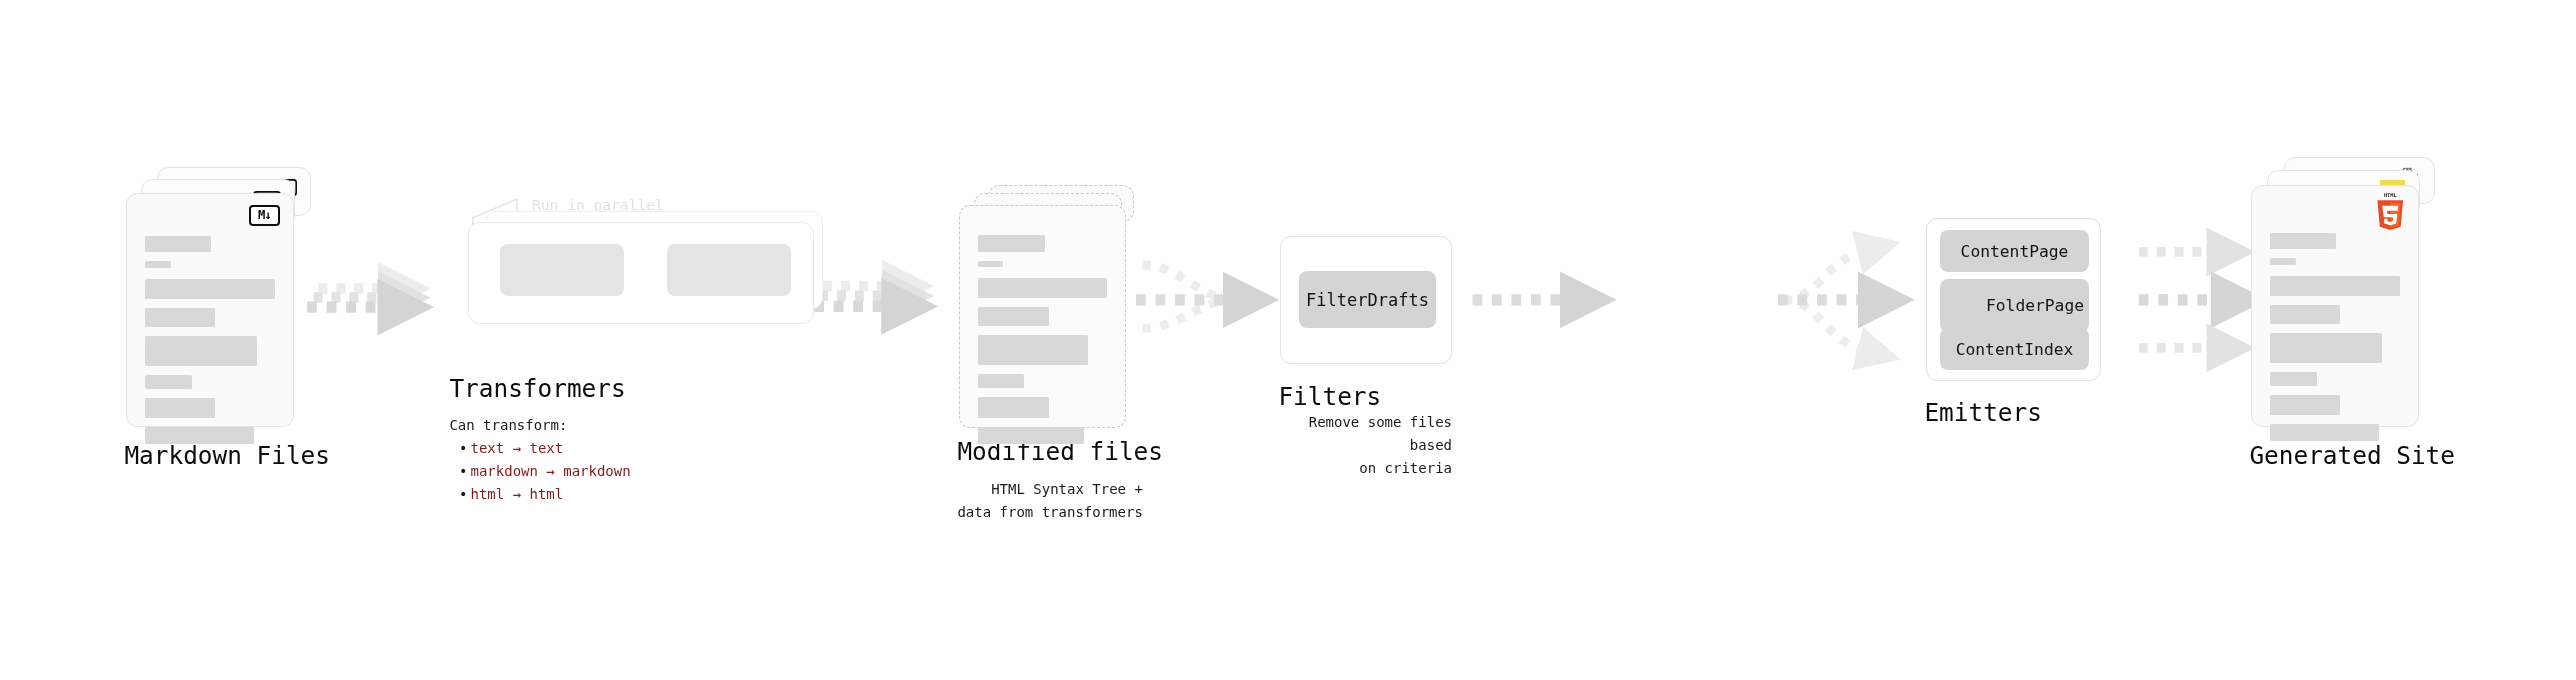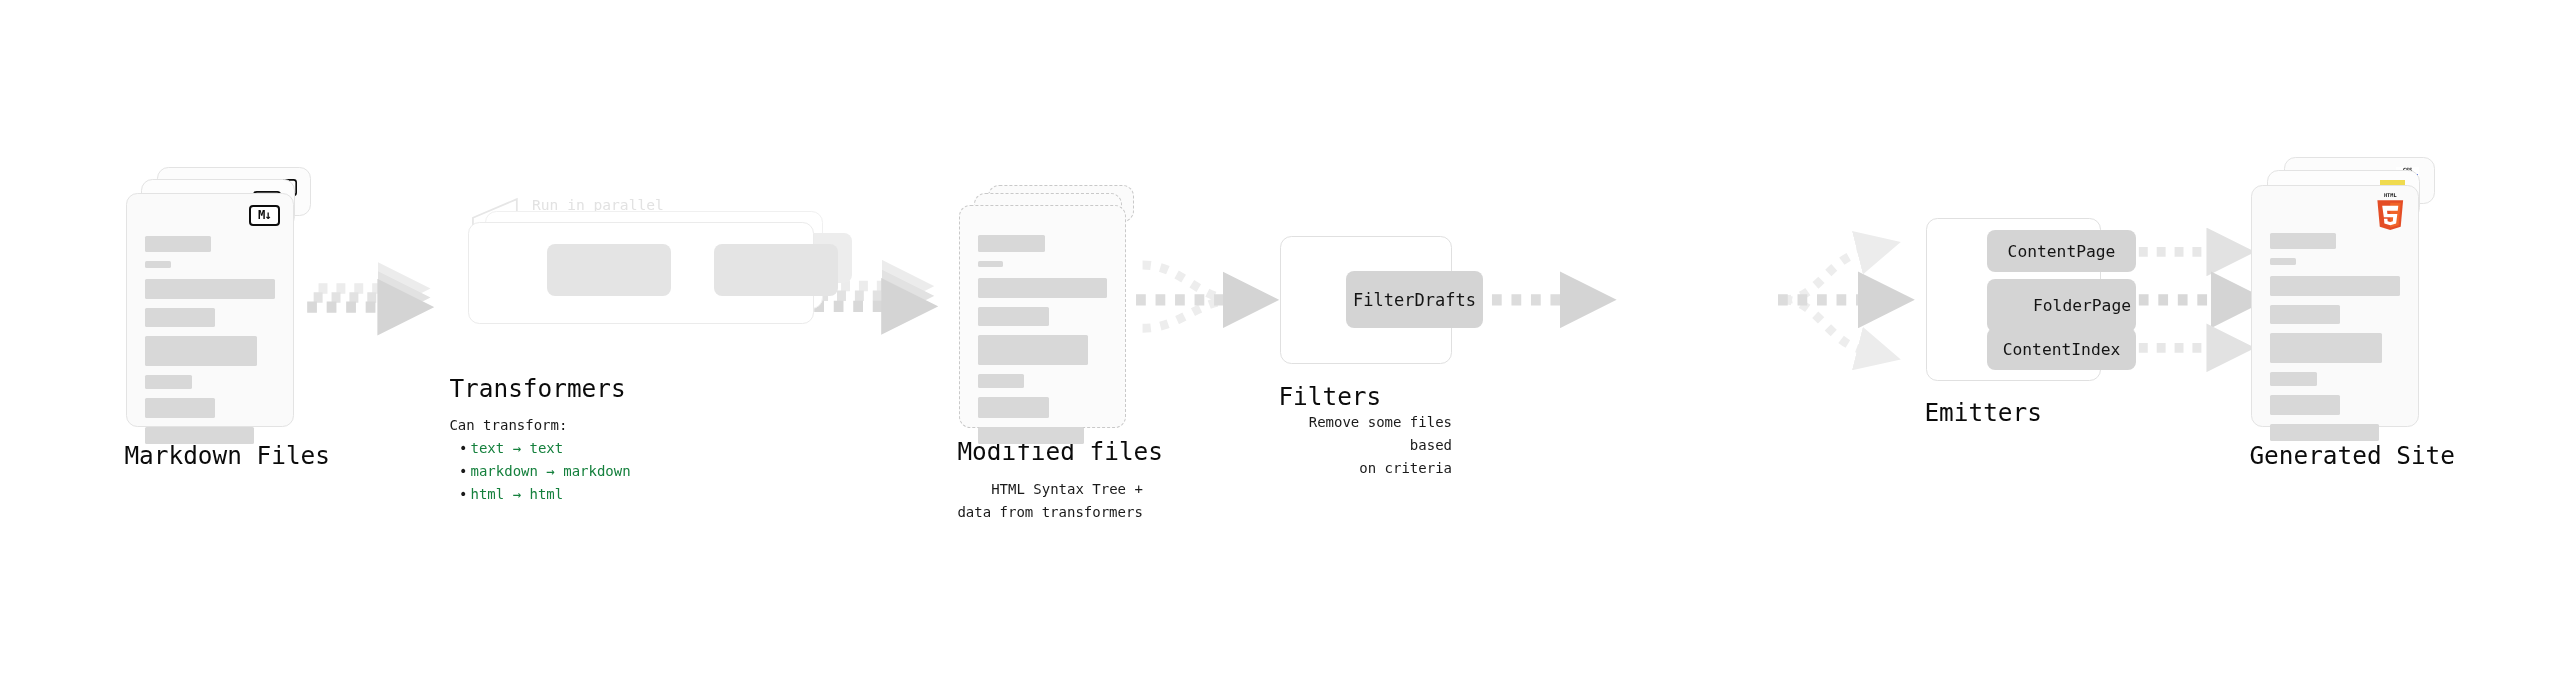--- a/index.html
+++ b/index.html
@@ -108,21 +108,20 @@
   .chip {
     position: absolute;
     background: #d4d4d4;
     border-radius: 8.1px;
     display: flex;
     align-items: center;
     justify-content: center;
     color: #141414;
     font-size: 17px;
     white-space: nowrap;
-    margin-left: 47px;
   }
   .chip.faded2 { background: #ededed; color: transparent; }
   .chip.faded1 { background: #e4e4e4; color: transparent; }
 
   
   .stage-title {
     position: absolute;
     font-size: 24.4px;
     color: #0b0b0b;
     white-space: nowrap;
@@ -132,21 +131,21 @@
     position: absolute;
     font-size: 14px;
     line-height: 1.65;
     color: #1a1a1a;
     white-space: pre-line;
   }
   .transform-list {
     position: absolute;
     font-size: 14px;
     line-height: 1.65;
-    color: #15803d;
+    color: #7f1d1d;
   }
   .transform-list ul { list-style: none; margin: 0; padding: 0; }
   .transform-list li { padding-left: 13px; position: relative; }
   .transform-list li::before {
     content: "\2022";
     position: absolute; left: 1.6px; top: 0;
     color: #1a1a1a;
   }
 
   .parallel-note {

